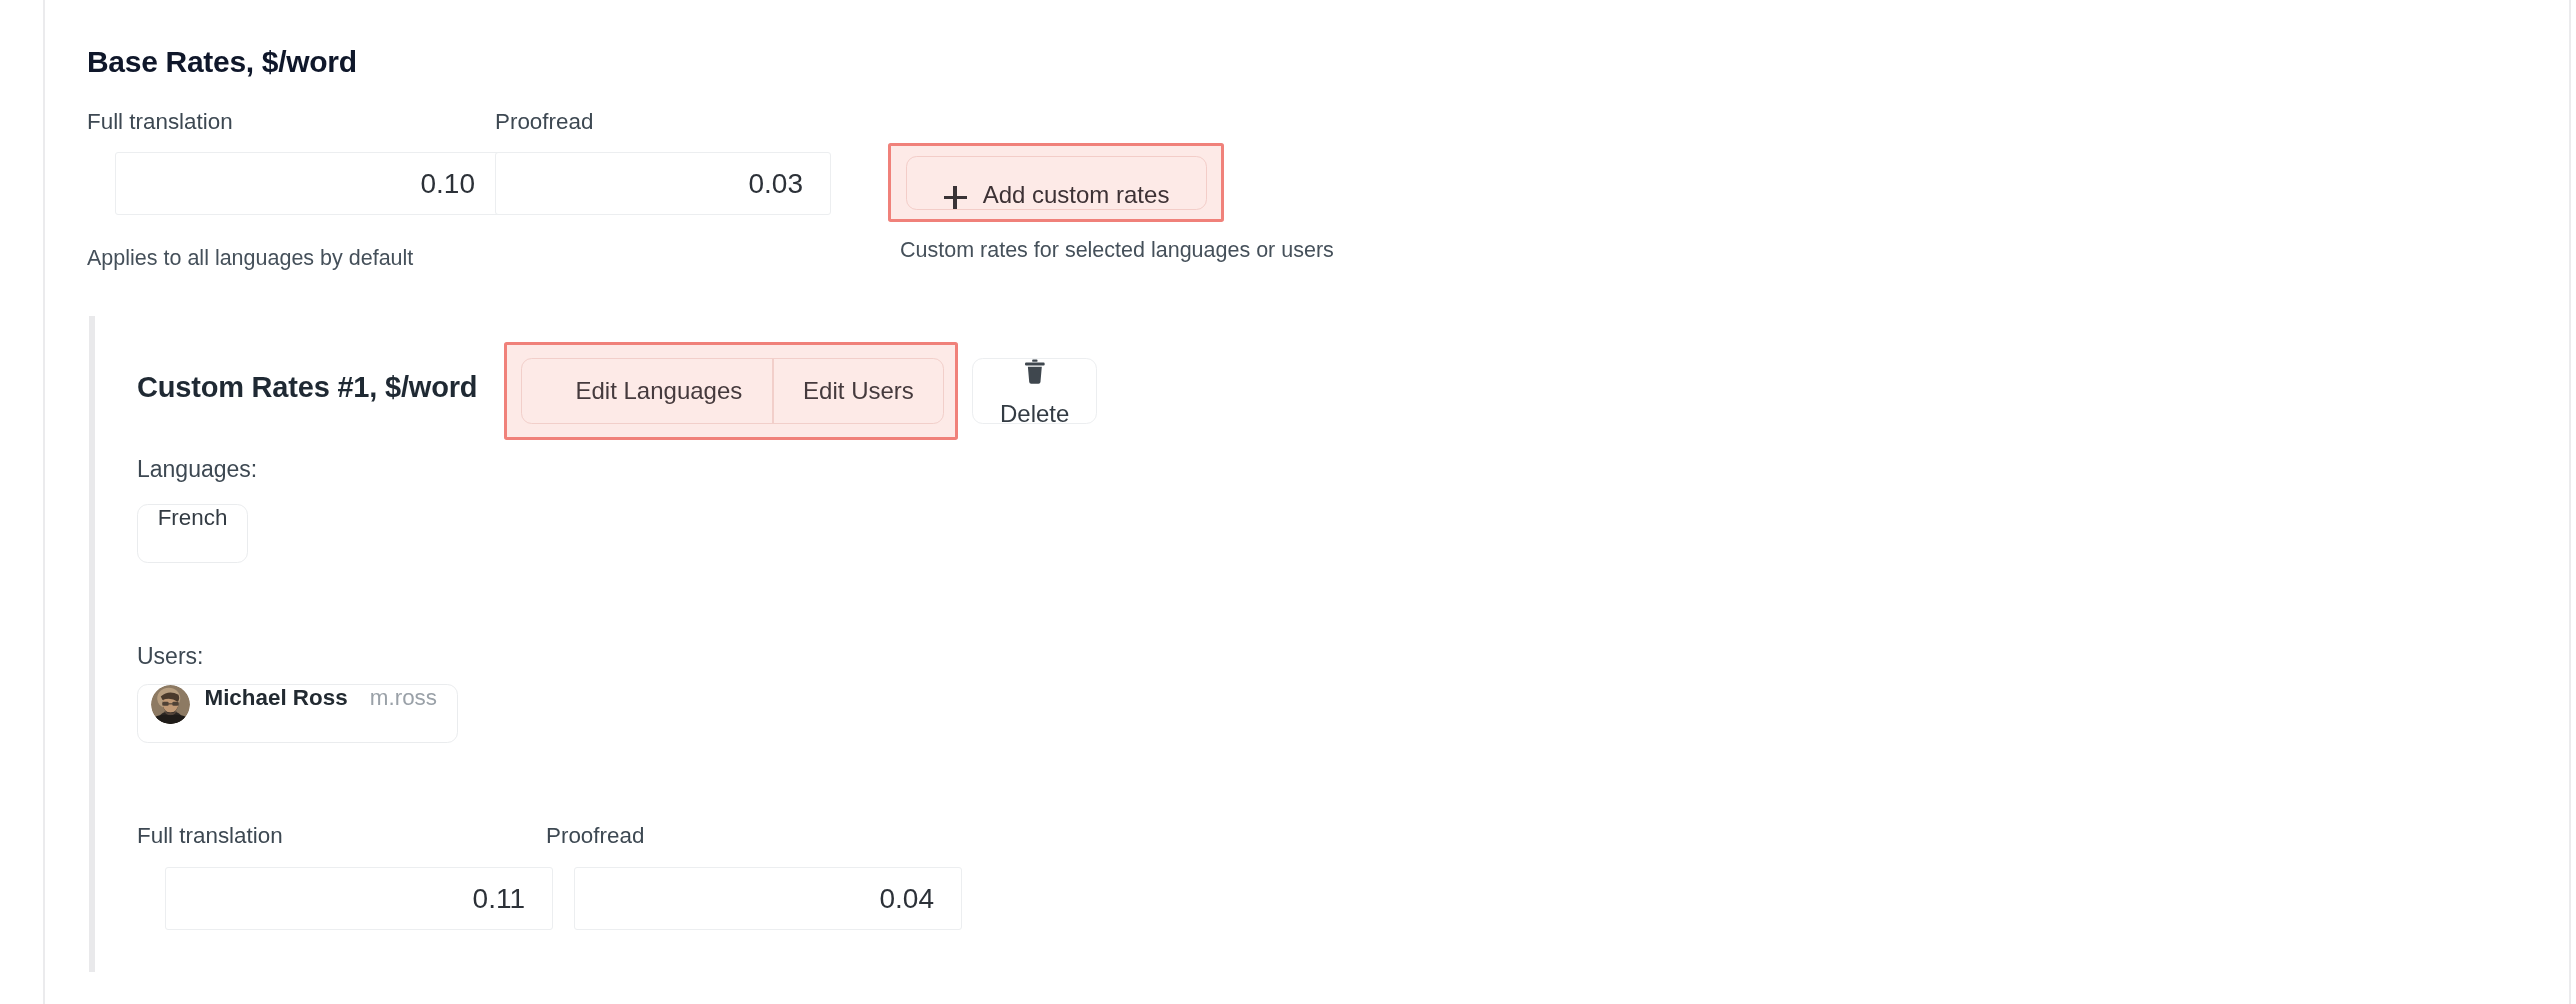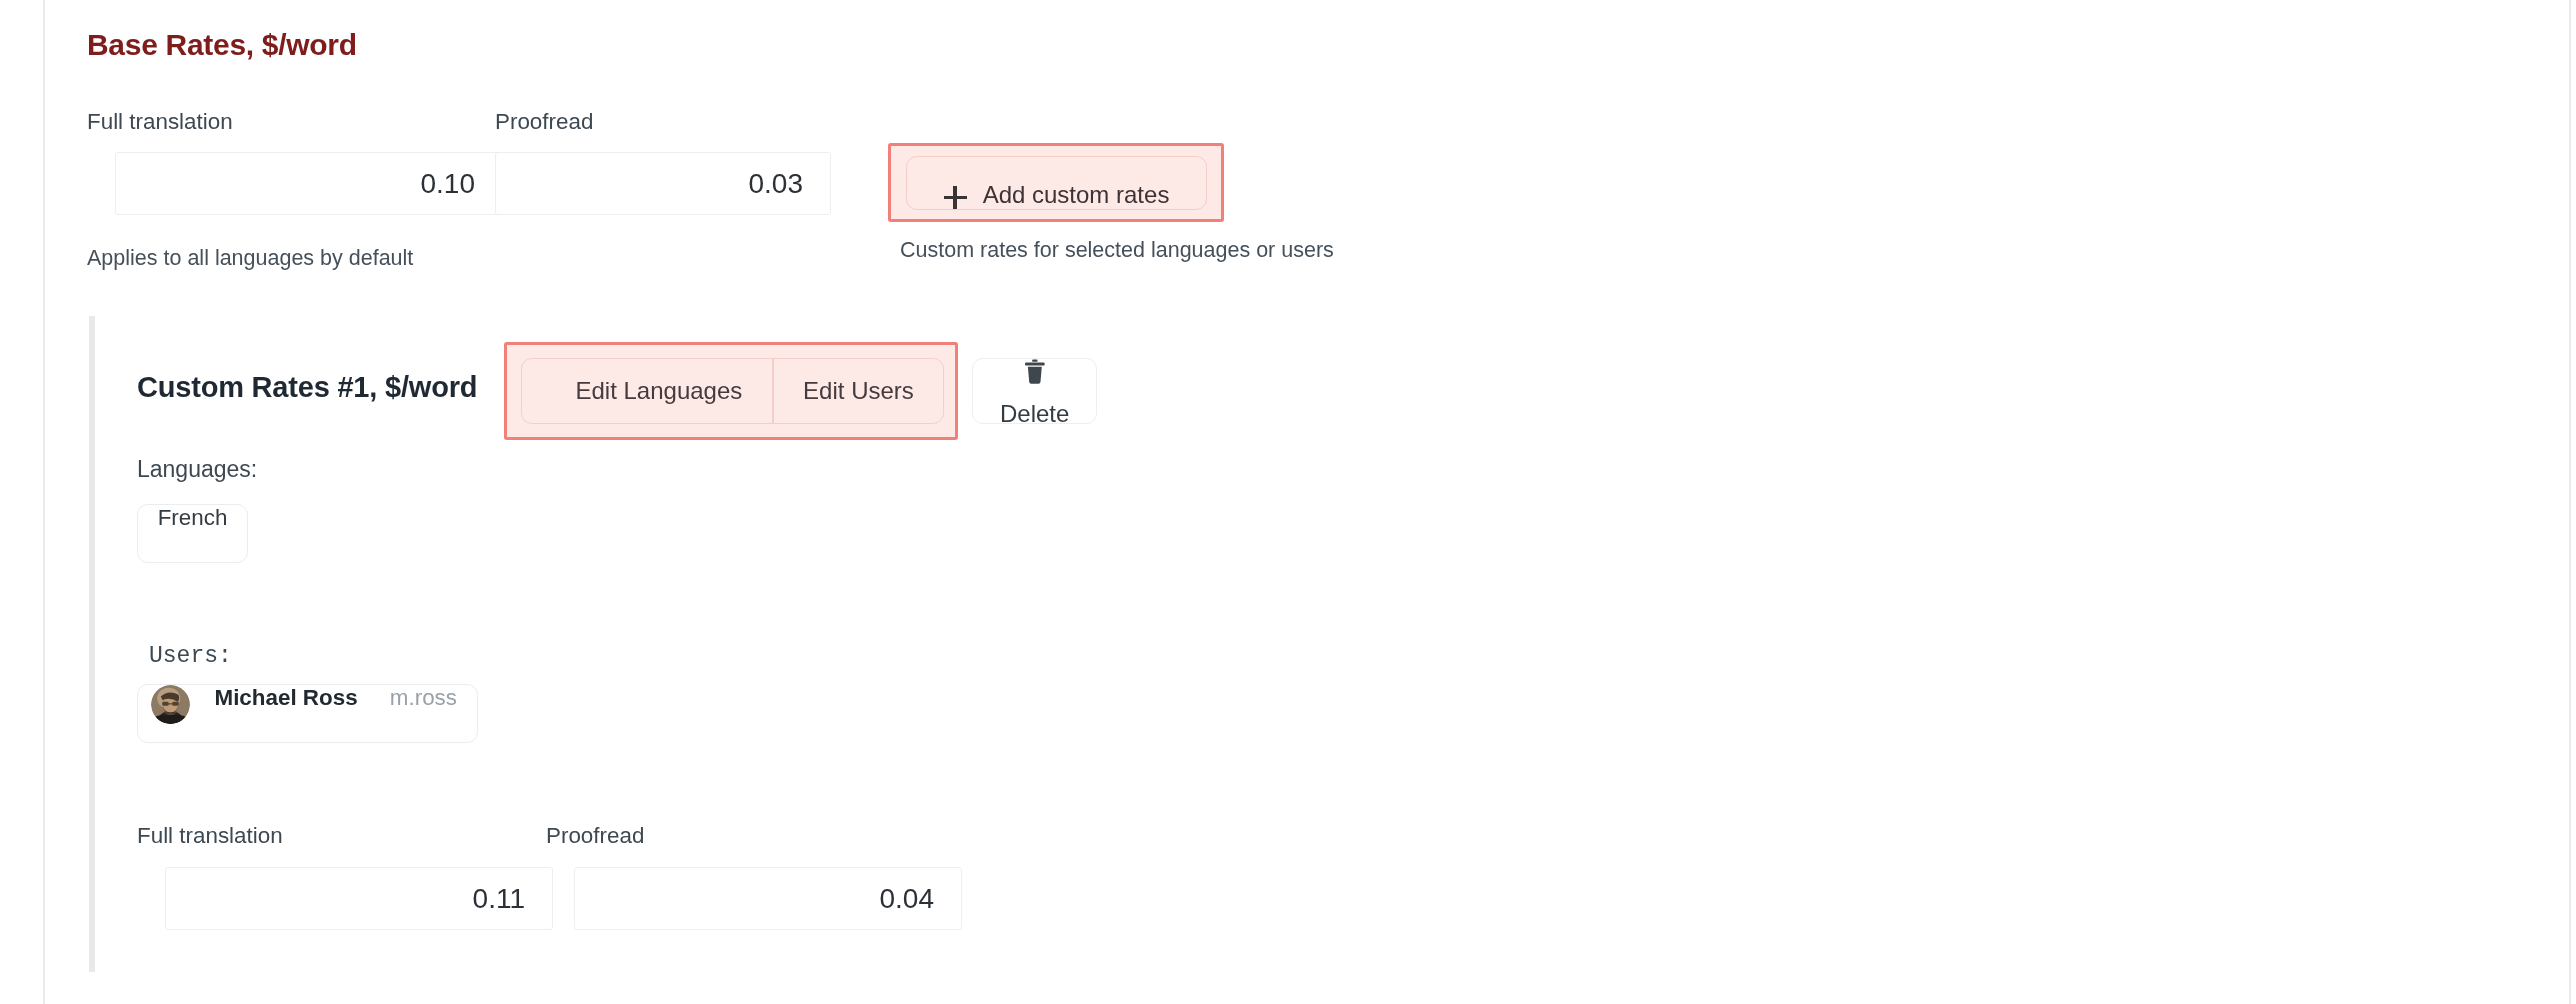--- a/index.html
+++ b/index.html
@@ -42,25 +42,25 @@
     top: 316px;
     width: 6.3px;
     height: 656px;
     background: #e9e9eb;
   }
 
   
   .section-title {
     position: absolute;
     left: 87px;
-    top: 28px;
+    top: 45px;
     font-size: 30px;
     font-weight: 700;
     letter-spacing: -0.3px;
-    color: #7f1d1d;
+    color: #0f172a;
     white-space: nowrap;
   }
 
   .field-label {
     font-size: 22.4px;
     font-weight: 400;
     color: #3d4852;
     white-space: nowrap;
   }
 
@@ -214,35 +214,35 @@
     white-space: nowrap;
   }
 
   
   .sub-label {
     font-size: 23px;
     color: #3d4852;
     white-space: nowrap;
   }
   .lbl-languages { position: absolute; left: 137px; top: 456px; }
-  .lbl-users     { position: absolute; left: 149px; top: 643px; font-family: Liberation Mono, monospace; }
+  .lbl-users     { position: absolute; left: 137px; top: 643px; }
 
   .chip {
     position: absolute;
     border: 1.8px solid #eaecee;
     border-radius: 10.7px;
     background: #ffffff;
     display: flex;
     align-items: flex-start;
     height: 59px;
     padding: 0 19.7px;
     cursor: pointer;
   }
   .chip-lang { left: 137px; top: 504px; }
-  .chip-user { left: 137px; top: 684px; gap: 25px; padding: 0 19.7px 0 12.5px; }
+  .chip-user { left: 137px; top: 684px; gap: 15px; padding: 0 19.7px 0 12.5px; }
 
   .chip-text {
     font-size: 22.4px;
     color: #333b43;
     white-space: nowrap;
   }
   .chip-user-name {
     font-size: 22.4px;
     font-weight: 700;
     color: #222a31;

